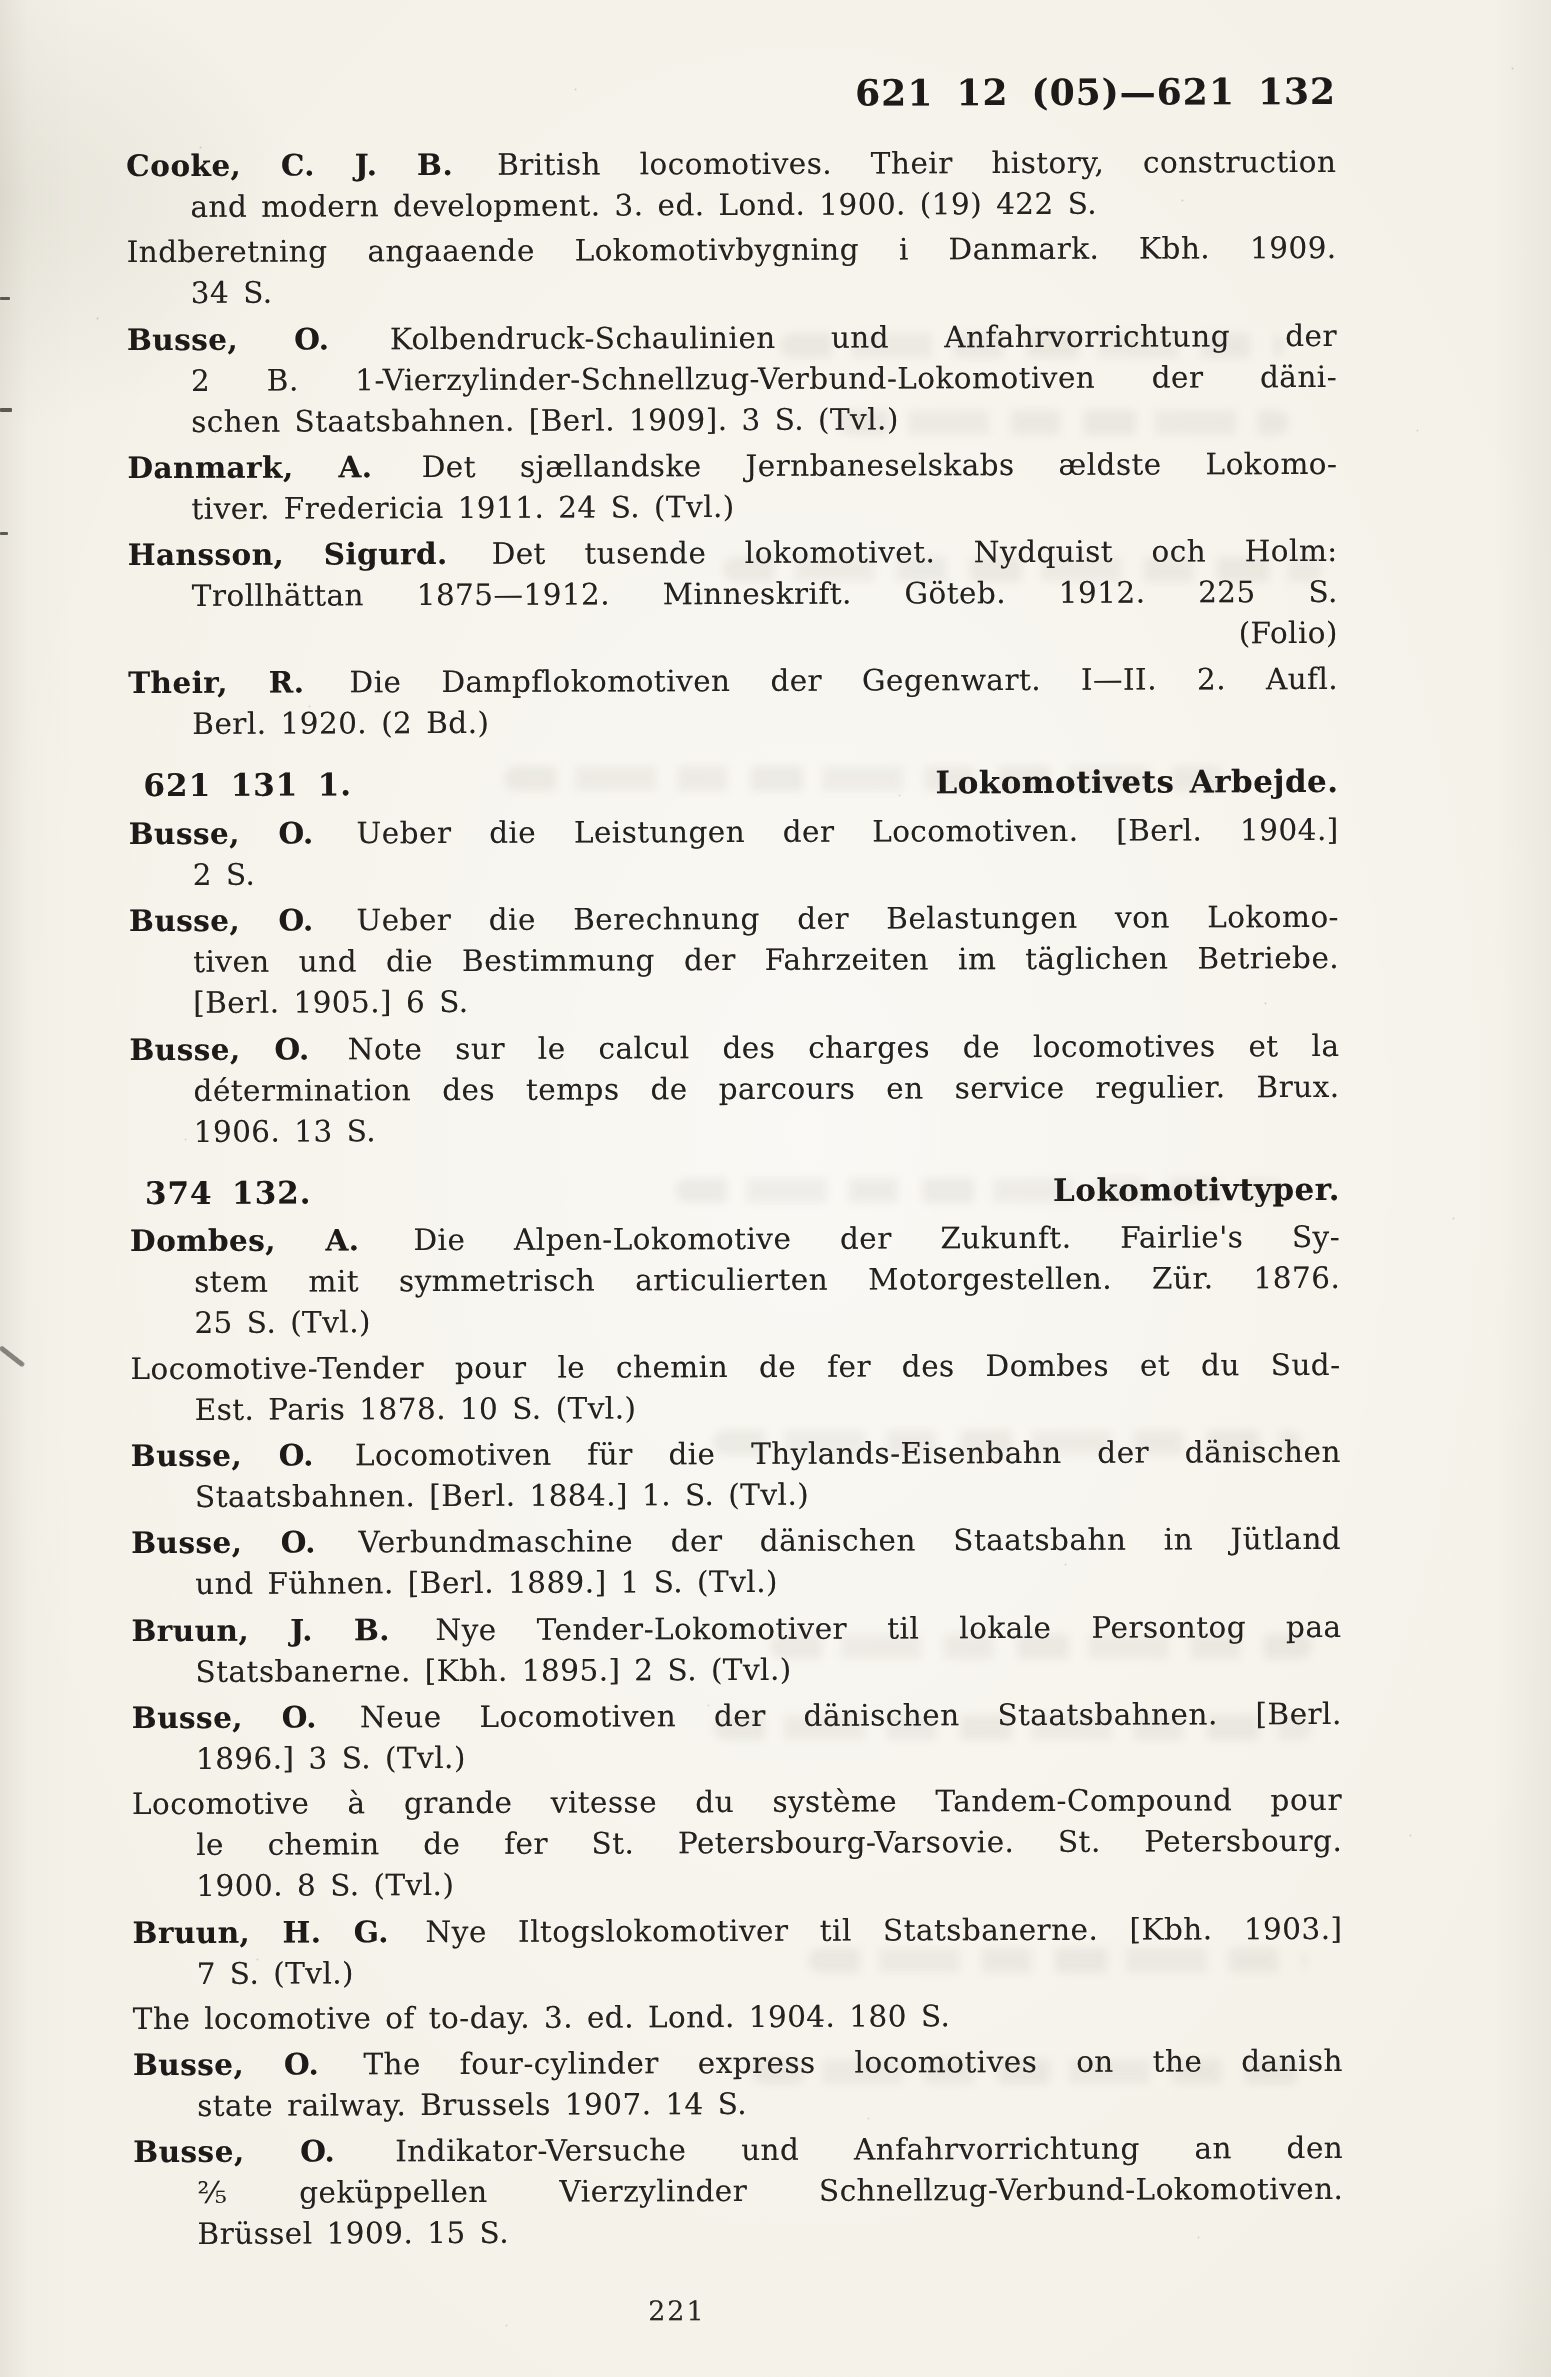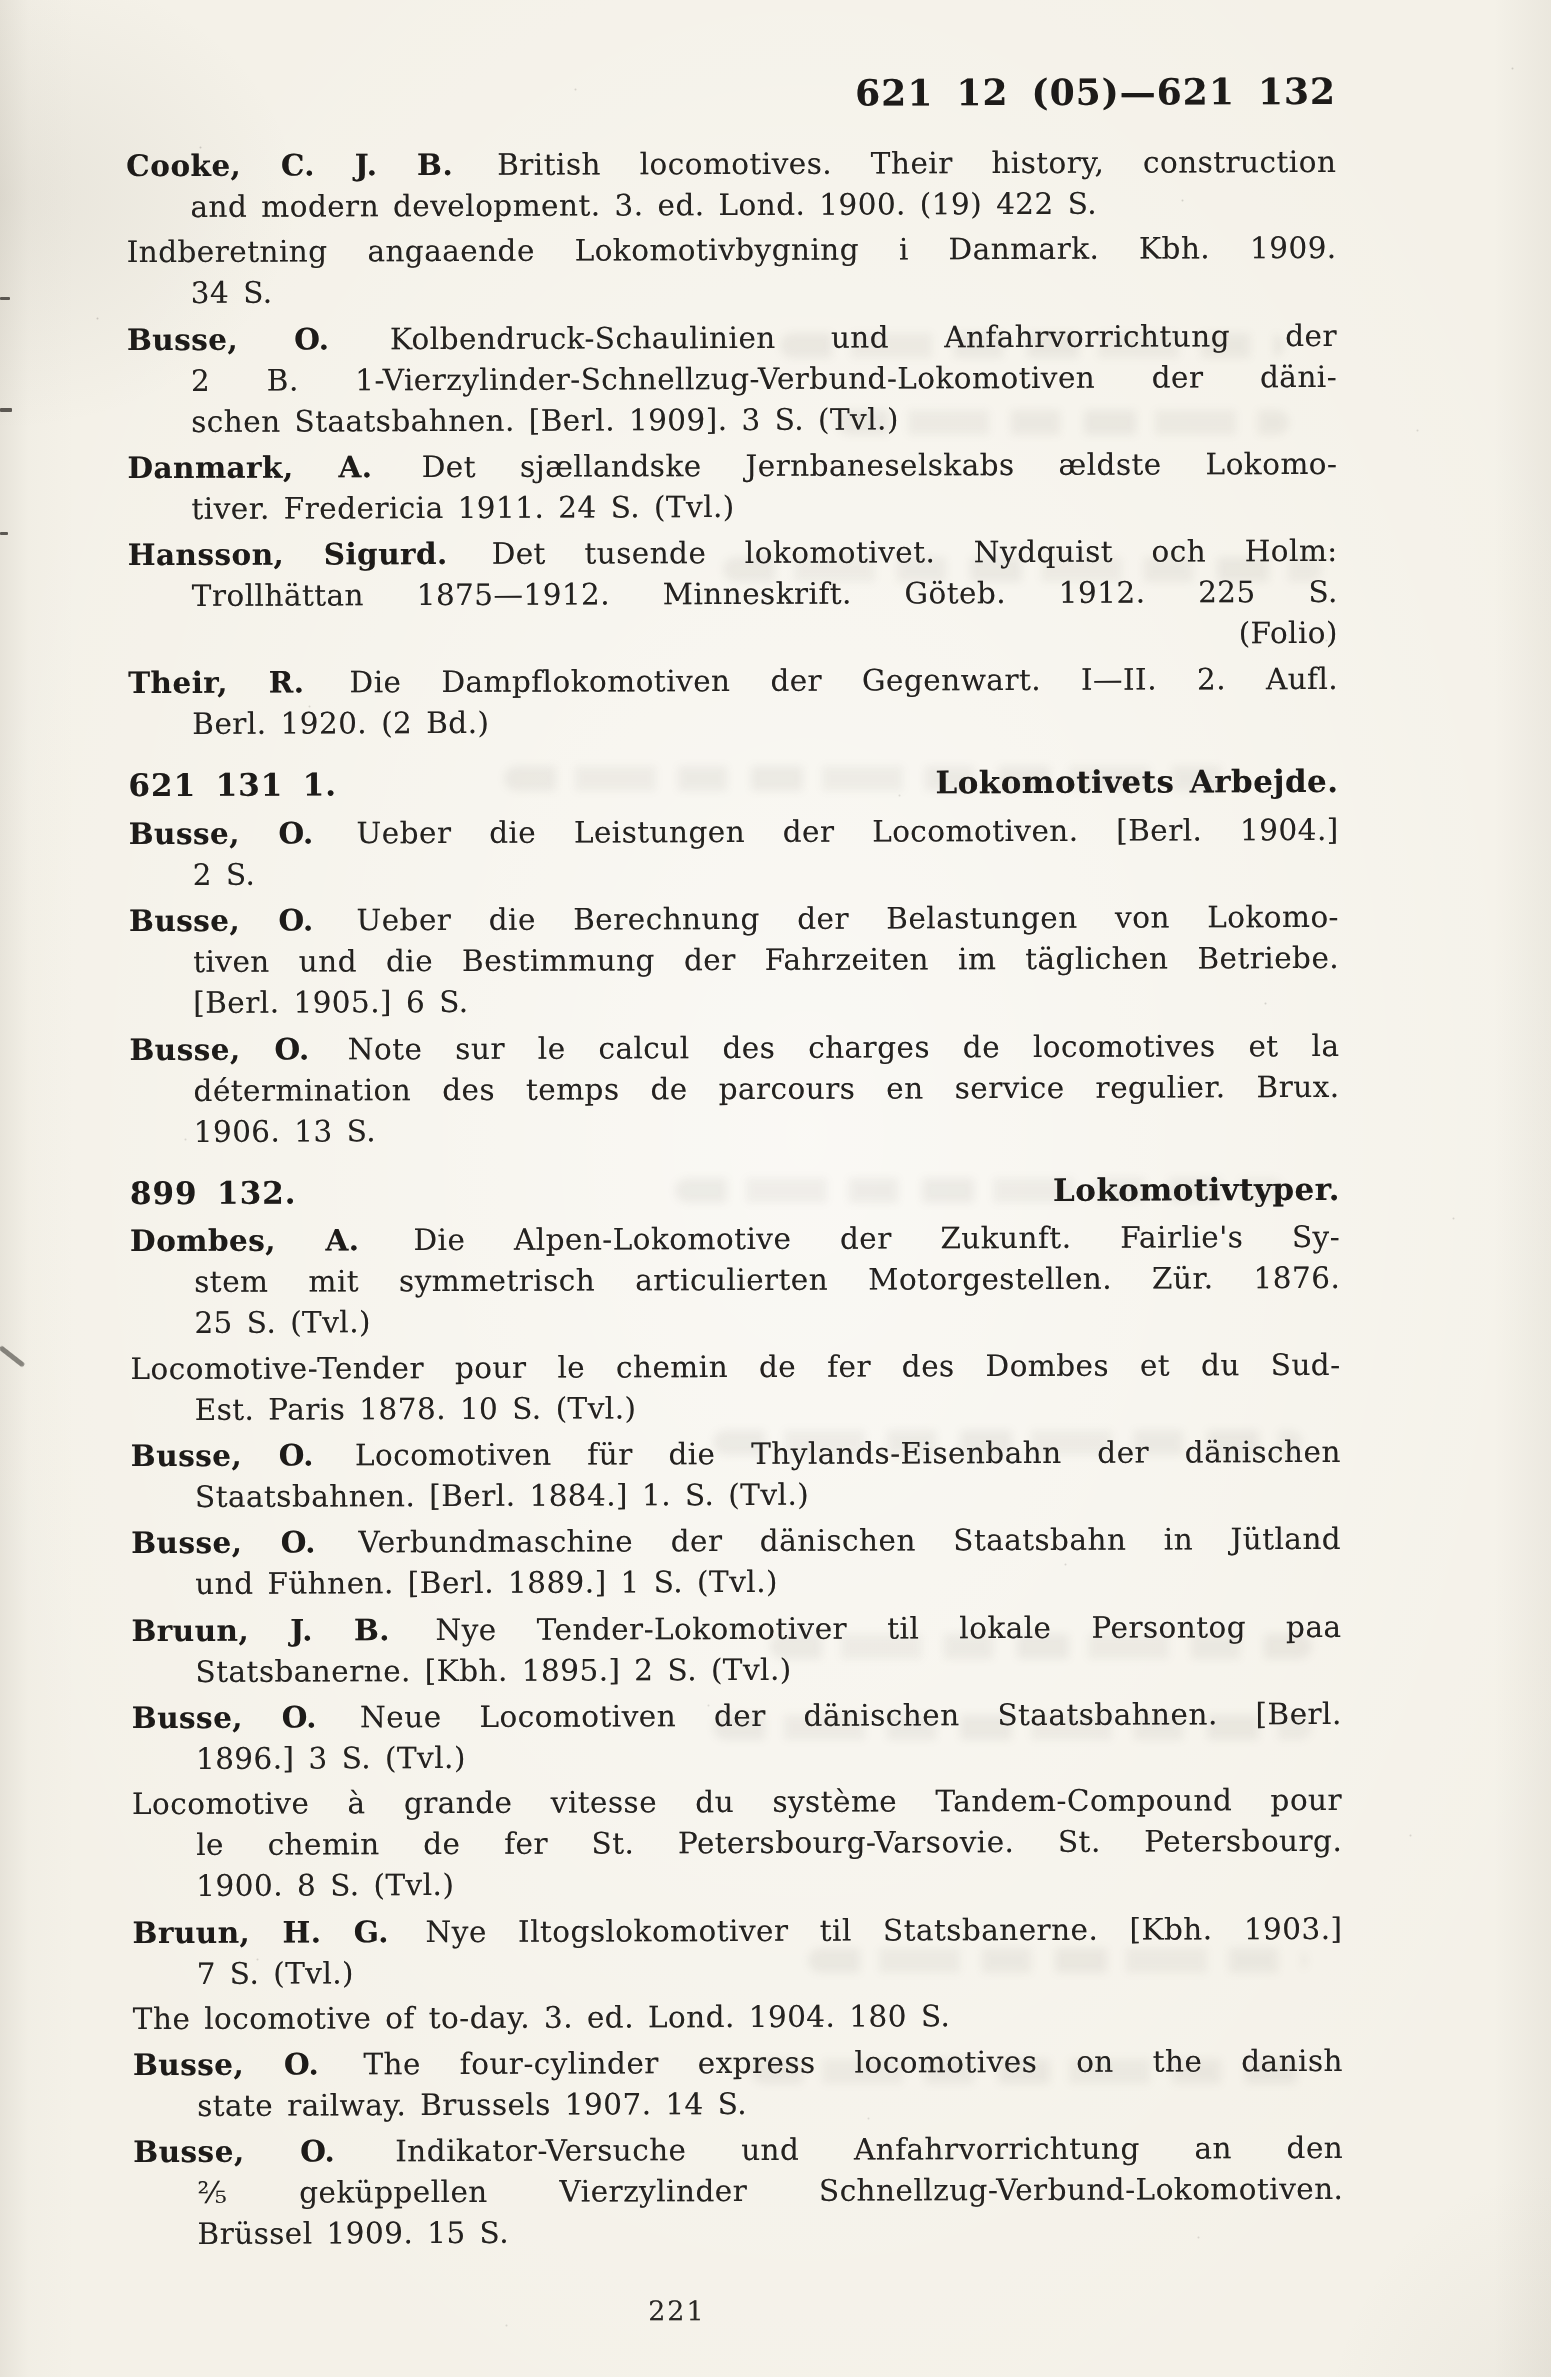--- a/index.html
+++ b/index.html
@@ -64,21 +64,21 @@
   .line.fill{text-align:justify;text-align-last:justify;}
   .line.last{text-align:left;text-align-last:left;}
   .line.cont{padding-left:64px;}
   .line.tail-right{text-align:right;text-align-last:right;}
   .author{font-weight:bold;padding-right:0.18em;color:#1d1b19;}
   .section-heading{
     display:flex;justify-content:space-between;align-items:baseline;
     font-weight:bold;font-size:31px;color:#1d1b19;
     margin:20px 0 6.7px 0;
   }
-  .section-code{word-spacing:7.6px;letter-spacing:1px;}
+  .section-code{word-spacing:7.6px;letter-spacing:1px;margin-left:15px;}
   .page-number{
     margin-top:37px;text-align:center;transform:translateX(-62px);
     font-size:27px;letter-spacing:1.9px;color:#2a2825;
   }
 </style>
 </head>
 <body>
 
 <div class="page">
 
@@ -154,21 +154,21 @@
           <div class="entry">
             <div class="line fill"><span class="author">Busse, O.</span> Note sur le calcul des charges de locomotives et la</div>
             <div class="line fill cont">détermination des temps de parcours en service regulier. Brux.</div>
             <div class="line last cont">1906. 13 S.</div>
           </div>
         </div>
     </section>
 
     <section>
       <div class="section-heading">
-        <span class="section-code">899 132.</span>
+        <span class="section-code">374 132.</span>
         <span class="section-title">Lokomotivtyper.</span>
       </div>
       <div class="entries">
           <div class="entry">
             <div class="line fill"><span class="author">Dombes, A.</span> Die Alpen-Lokomotive der Zukunft. Fairlie's Sy-</div>
             <div class="line fill cont">stem mit symmetrisch articulierten Motorgestellen. Zür. 1876.</div>
             <div class="line last cont">25 S. (Tvl.)</div>
           </div>
           <div class="entry">
             <div class="line fill">Locomotive-Tender pour le chemin de fer des Dombes et du Sud-</div>

